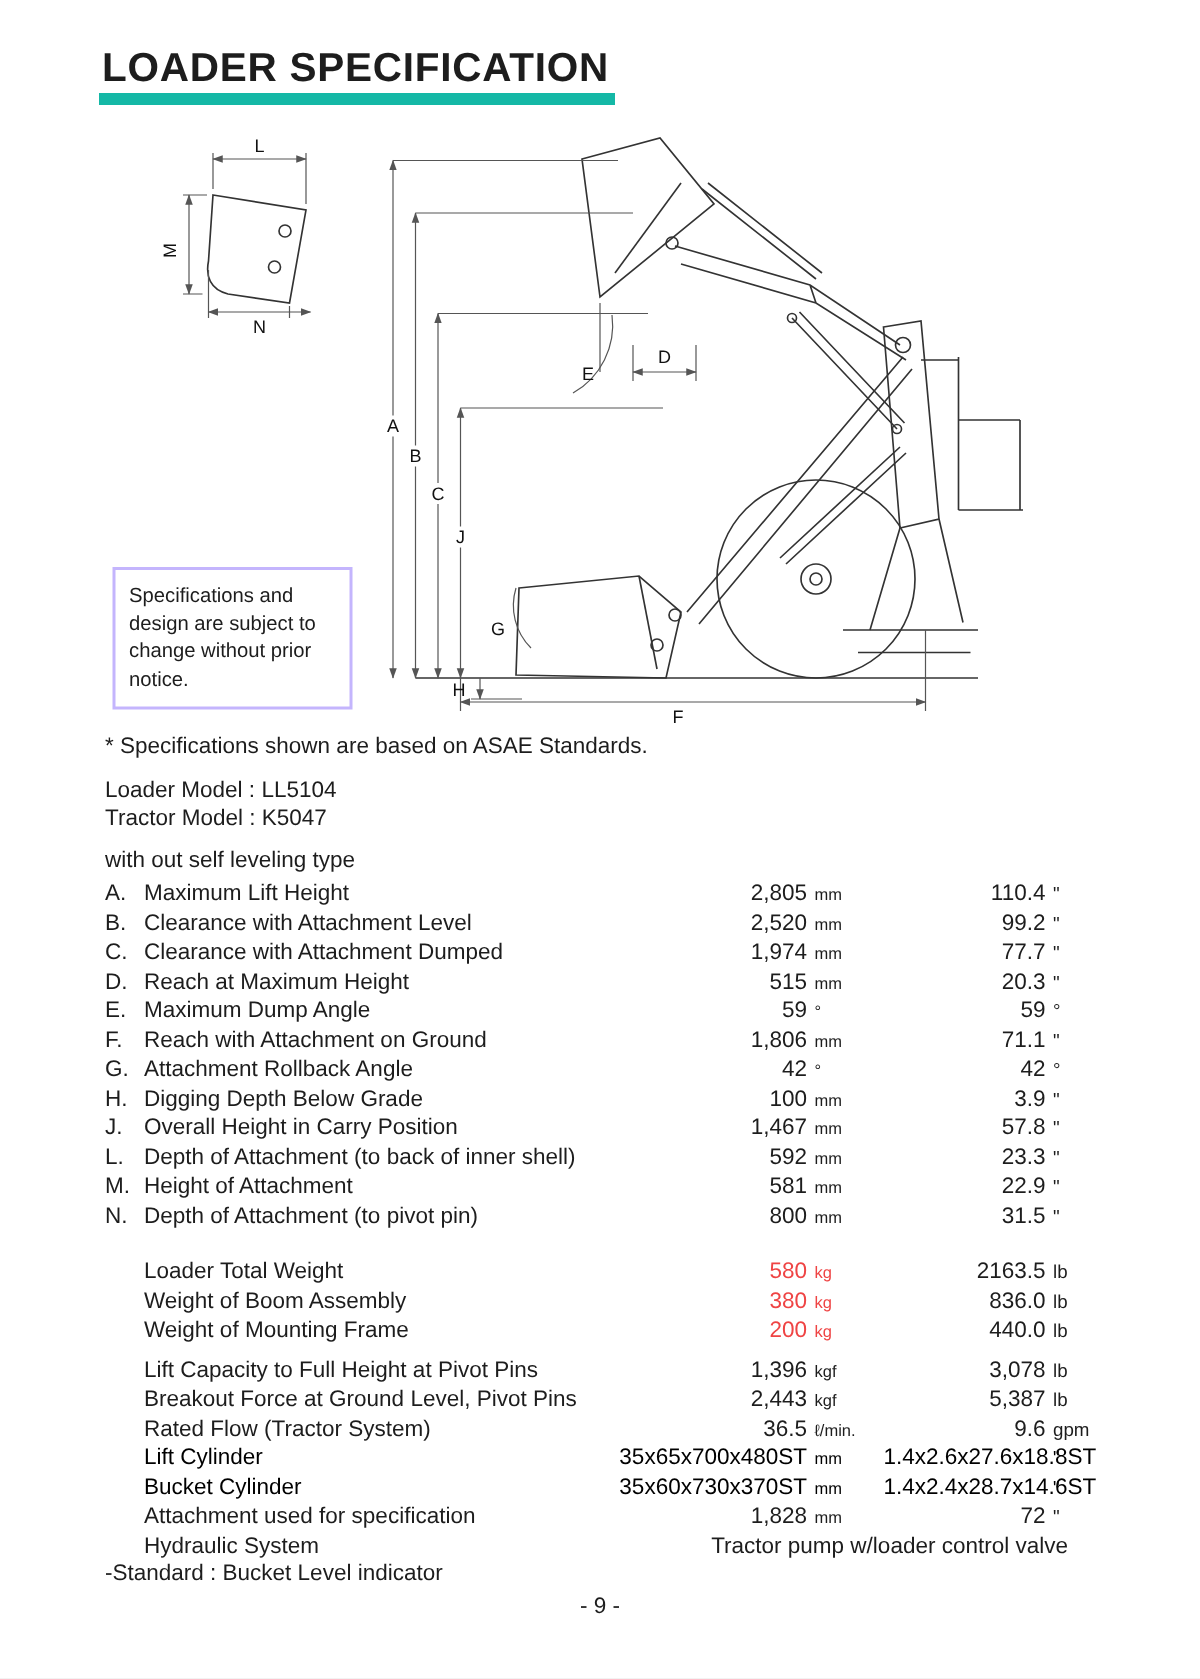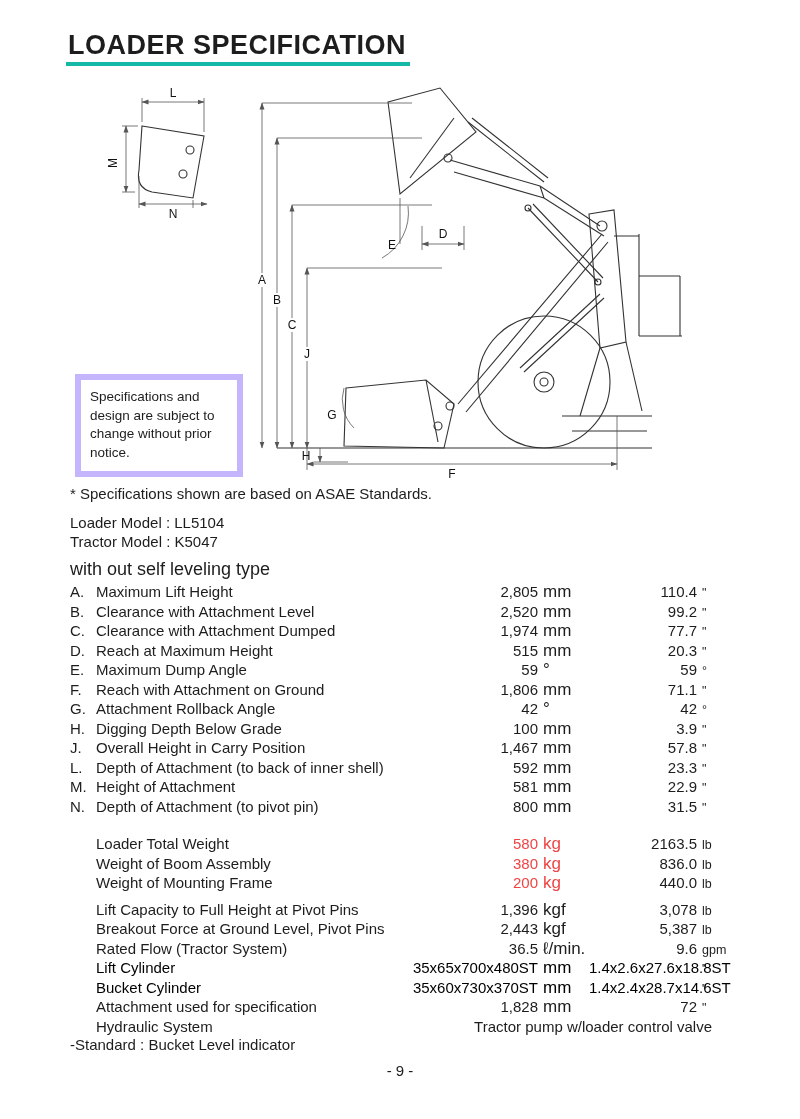--- a/index.html
+++ b/index.html
@@ -1,35 +1,35 @@
 <!DOCTYPE html>
 <html><head>
 <meta charset="utf-8">
 <style>
   html,body{margin:0;padding:0;background:#e9e9e9;}
   .page{position:relative;width:800px;height:1119px;margin:0 auto;background:#ffffff;
         font-family:"Liberation Sans","DejaVu Sans",sans-serif;color:#1d1d1d;overflow:hidden;}
   h1{margin:30px 0 0 66px;font-size:27px;font-weight:bold;letter-spacing:.5px;
-     display:inline-block;border-bottom:4px solid #14b8a6;padding:0 4px 2px 2px;line-height:30px;}
+     display:inline-block;border-bottom:8px solid #14b8a6;padding:0 4px 2px 2px;line-height:30px;}
   .figure{position:relative;height:402px;margin-top:8px;}
   .figure svg{position:absolute;left:92px;top:12px;}
-  .notebox{position:absolute;left:75px;top:300px;width:138px;border:6px solid #c4b5fd;
+  .notebox{position:absolute;left:75px;top:300px;width:138px;border:2px solid #c4b5fd;
            background:#fff;padding:8px 9px;font-size:13.5px;line-height:1.38;}
   .asae{margin:8px 0 0 70px;font-size:15px;line-height:19px;}
   .models{margin:10px 0 0 70px;font-size:15px;line-height:19px;}
-  .typenote{margin:9px 0 0 70px;font-size:18px;line-height:19px;}
+  .typenote{margin:9px 0 0 70px;font-size:15px;line-height:19px;}
   .spec{margin:4px 64px 0 70px;font-size:15px;}
   .sec{margin-top:0;}
   .sec.gap1{margin-top:18px;}
   .sec.gap2{margin-top:7px;}
   .row{display:flex;align-items:baseline;line-height:18.5px;white-space:nowrap;}
   .k{width:26px;flex:none;}
   .l{flex:1;min-width:0;}
   .mv{width:140px;flex:none;text-align:right;}
-  .mu{width:46px;flex:none;padding-left:5px;font-size:17px;}
+  .mu{width:46px;flex:none;padding-left:5px;font-size:11px;}
   .iv{width:108px;flex:none;text-align:right;}
   .iu{width:34px;flex:none;padding-left:5px;font-size:12.5px;}
   .wide{width:304px;flex:none;text-align:right;padding-right:24px;}
   .wrow .mv,.wrow .mu{color:#ef4444;}
   .crow{color:#000000;}
   .standard{margin-top:0;line-height:18.5px;}
   .pagenum{position:absolute;top:1062px;left:0;width:100%;text-align:center;font-size:15px;}
   svg text{font-family:"Liberation Sans","DejaVu Sans",sans-serif;font-size:12px;fill:#111;}
 </style>
 </head>

